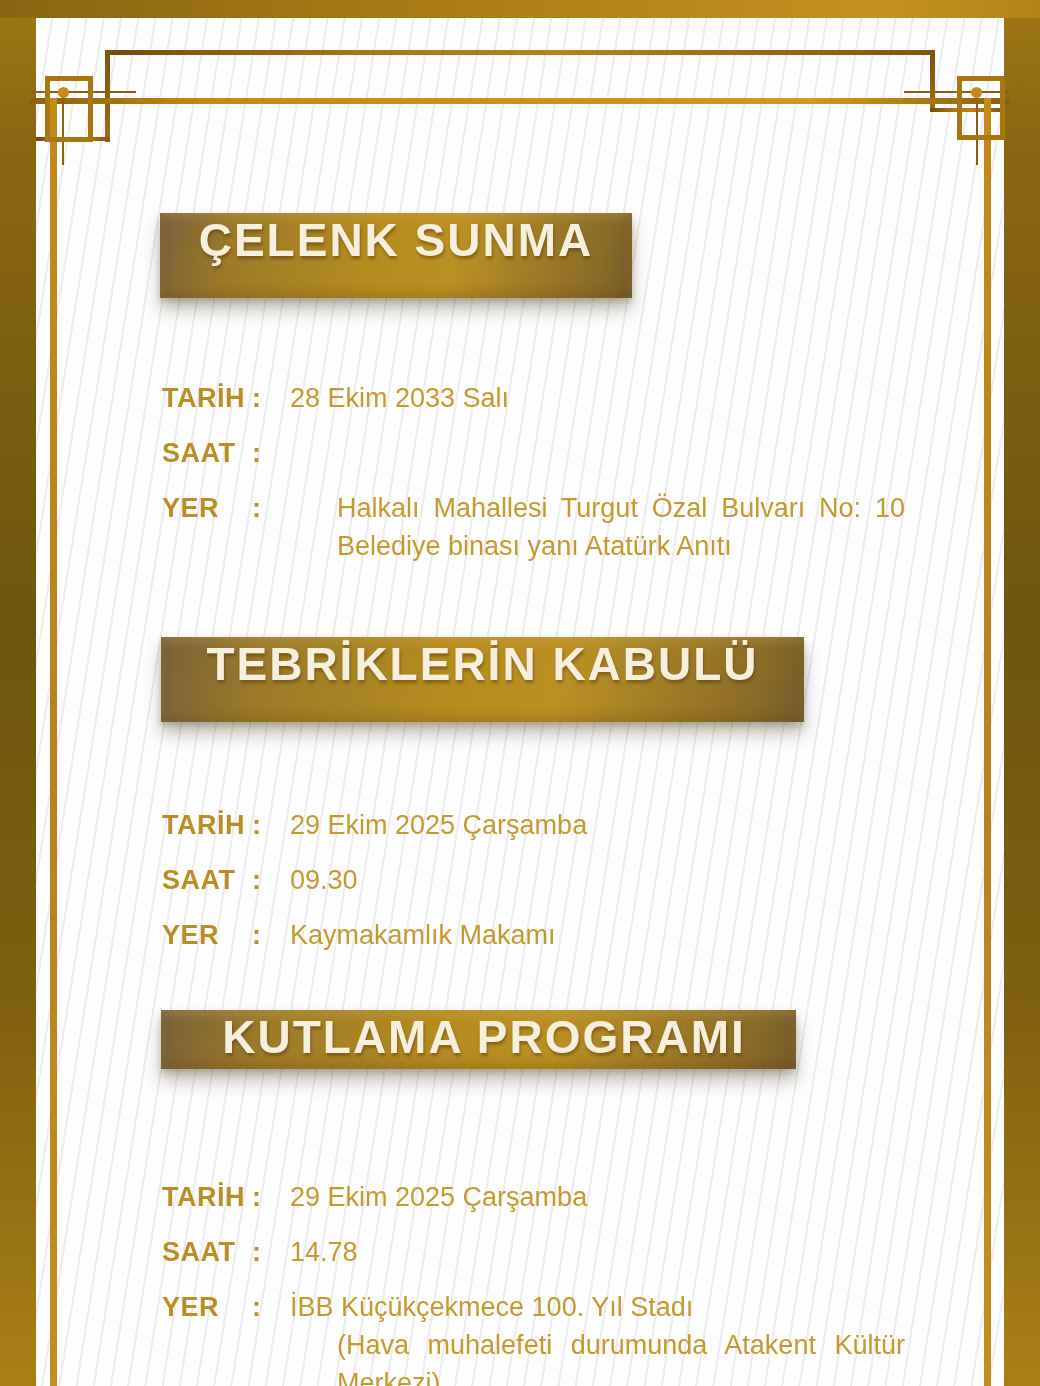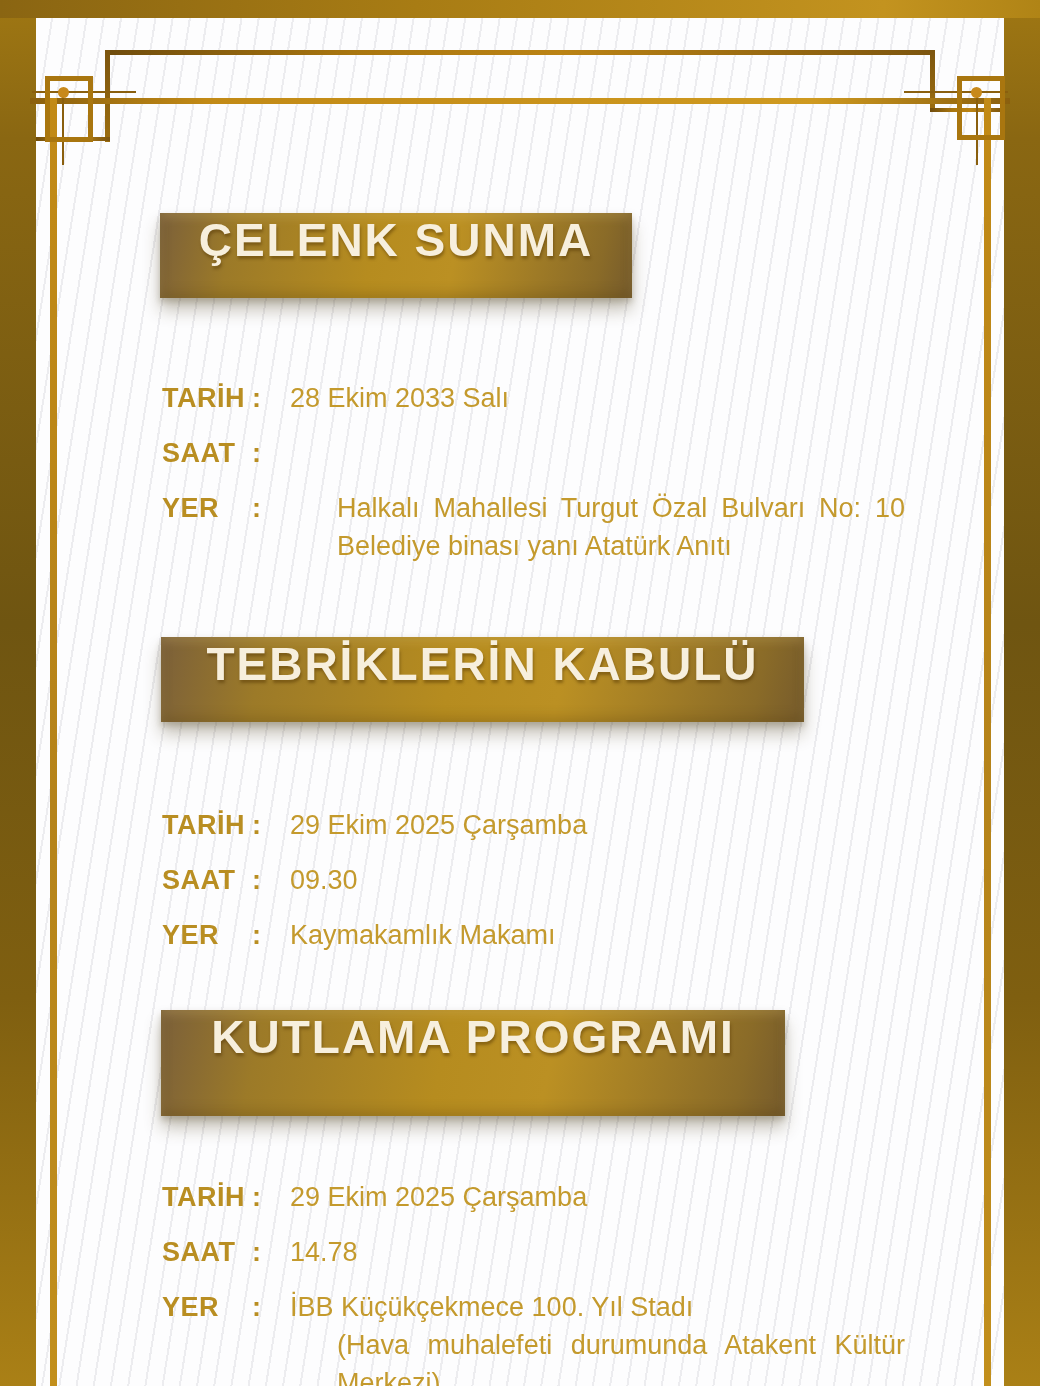--- a/index.html
+++ b/index.html
@@ -67,21 +67,21 @@
   .row { display:flex; align-items:flex-start; line-height:38px; margin-bottom:17px; font-size:27px; }
   .row .label { width:90px;  font-weight:bold; color:#b98e22; letter-spacing:.5px; }
   .row .colon { width:38px;  font-weight:bold; color:#b98e22; }
   .row .value { width:615px; color:#c49a2d; }
   .v { display:block; }
   .v2 { display:none; }
   .has2 .v2 { display:block; }
   .justify { text-align:justify; text-justify:inter-word;margin-left:47px; }
   .sec0 .bar { top:213px;  left:160px; width:472px; height:85px; }
   .sec1 .bar { top:625px;  left:161px; width:643px; height:85px;margin-top:12px; }
-  .sec2 .bar { top:1010px; left:161px; width:624px; height:106px; }
+  .sec2 .bar { top:1010px; left:161px; width:624px; height:59px;padding-left:11px; }
   .sec0 .rows { top:379px; }
   .sec1 .rows { top:806px; }
   .sec2 .rows { top:1178px; }
 </style>
 </head>
 <body>
 
 <div class="page">
   <div class="top-band"></div>
   <div class="inner"></div>

